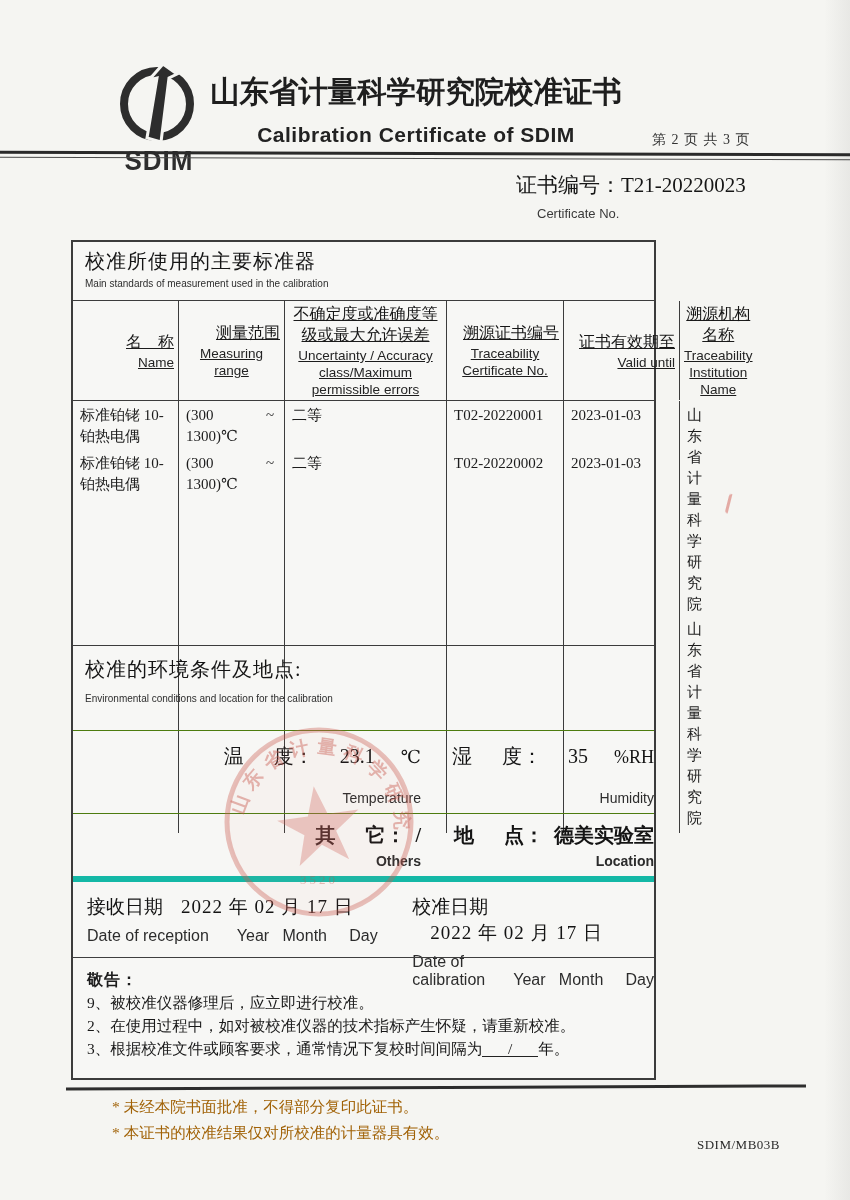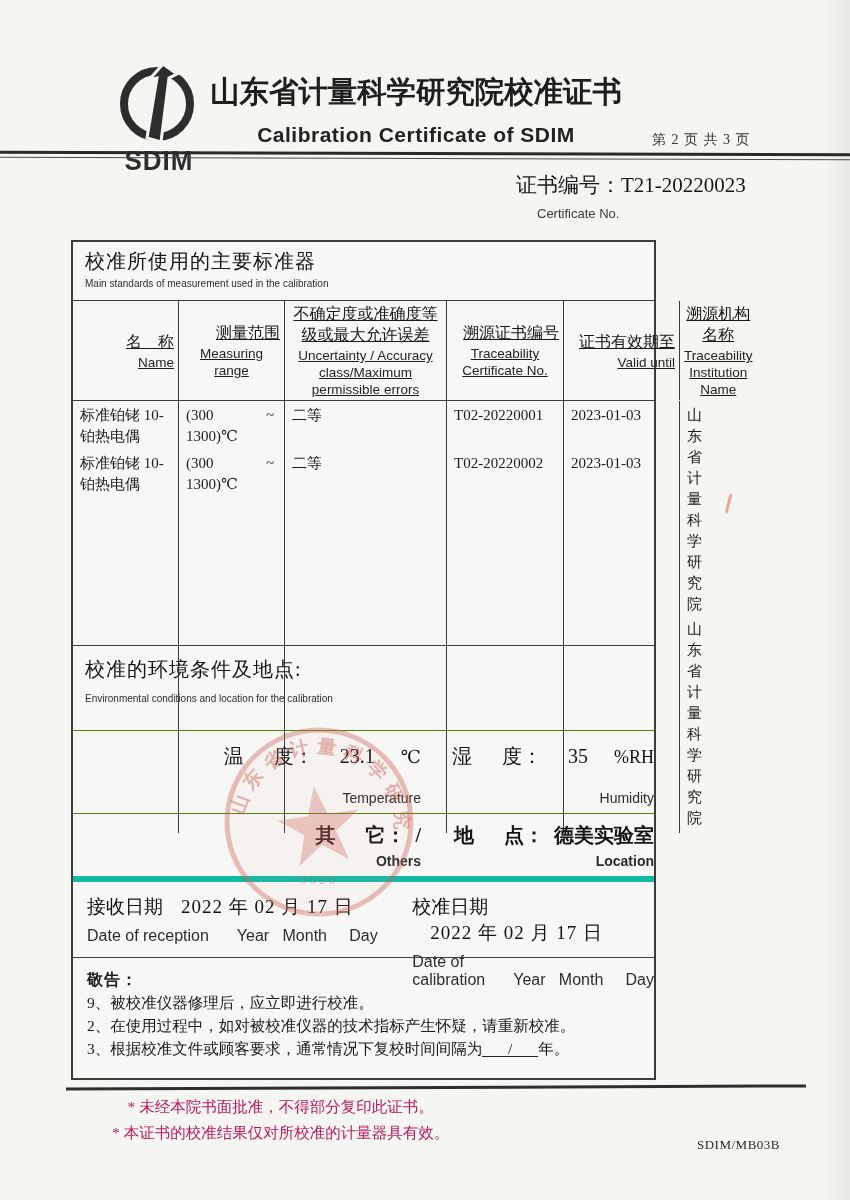--- a/index.html
+++ b/index.html
@@ -72,21 +72,21 @@
   .date-en { font-family:"Liberation Sans","DejaVu Sans",sans-serif; font-size:16px; color:#2c2c2c; margin-top:7px; }
   .date-en-units { margin-left:28px; }
   
   .sec-notice { flex:1; border-top:1px solid #3f3f3f; padding:12px 14px 0 14px; }
   .notice-title { font-size:16px; font-weight:bold; letter-spacing:1px; }
   .notice-item { font-size:15.5px; line-height:23px; color:#191919; }
   .blank-slash { display:inline-block; width:56px; border-bottom:1px solid #222; text-align:center; line-height:15px; }
   
   .heavy-bottom { position:absolute; left:66px; top:1086px; width:740px; height:3px;
     background:#2e2e2e; transform:rotate(-0.25deg); }
-  .footer-notes { position:absolute; left:112px; top:1094px; font-size:15.5px; line-height:26px; color:#be185d;text-align:center; }
+  .footer-notes { position:absolute; left:112px; top:1094px; font-size:15.5px; line-height:26px; color:#a16207; }
   .form-code { position:absolute; left:697px; top:1137px; font-size:13px; letter-spacing:0.5px; color:#2a2a2a; }
   
   .stamp { position:absolute; left:212px; top:712px; width:214px; height:214px;
     filter:blur(0.7px); opacity:0.85; pointer-events:none; z-index:5; }
 </style>
 </head>
 <body>
 
 <div class="right-shade"></div>
 <div class="red-artifact"></div>

